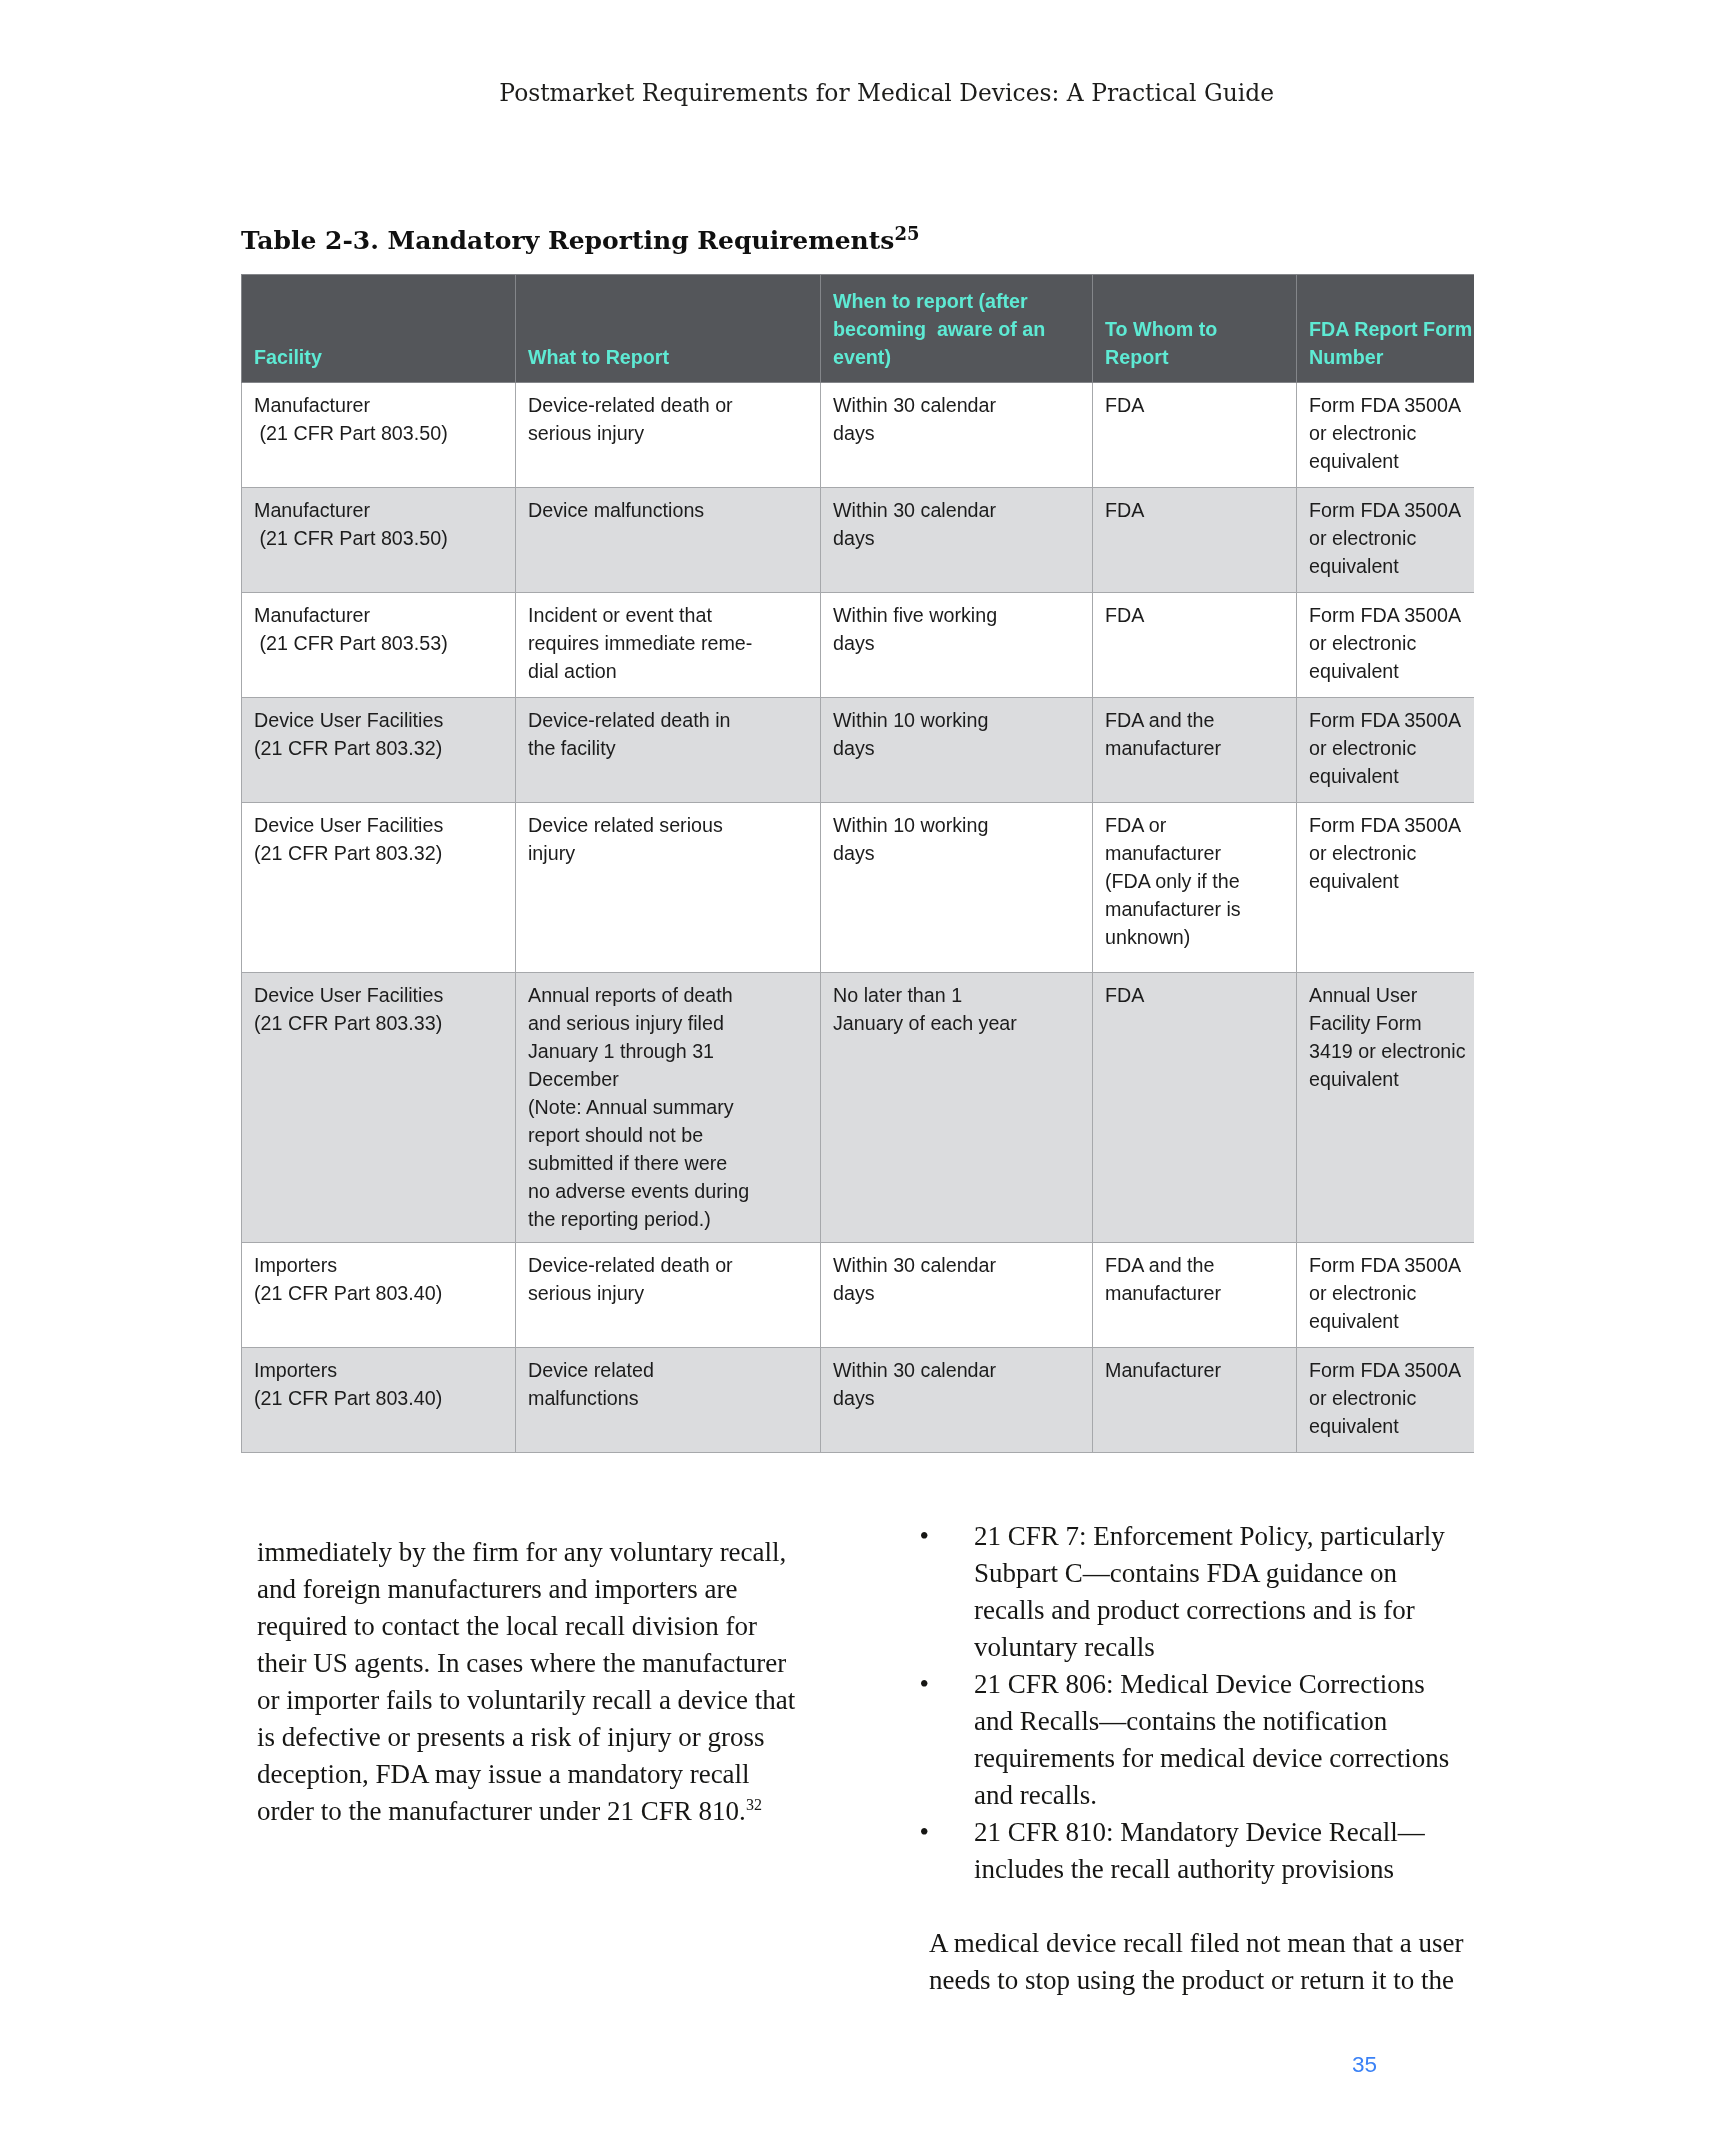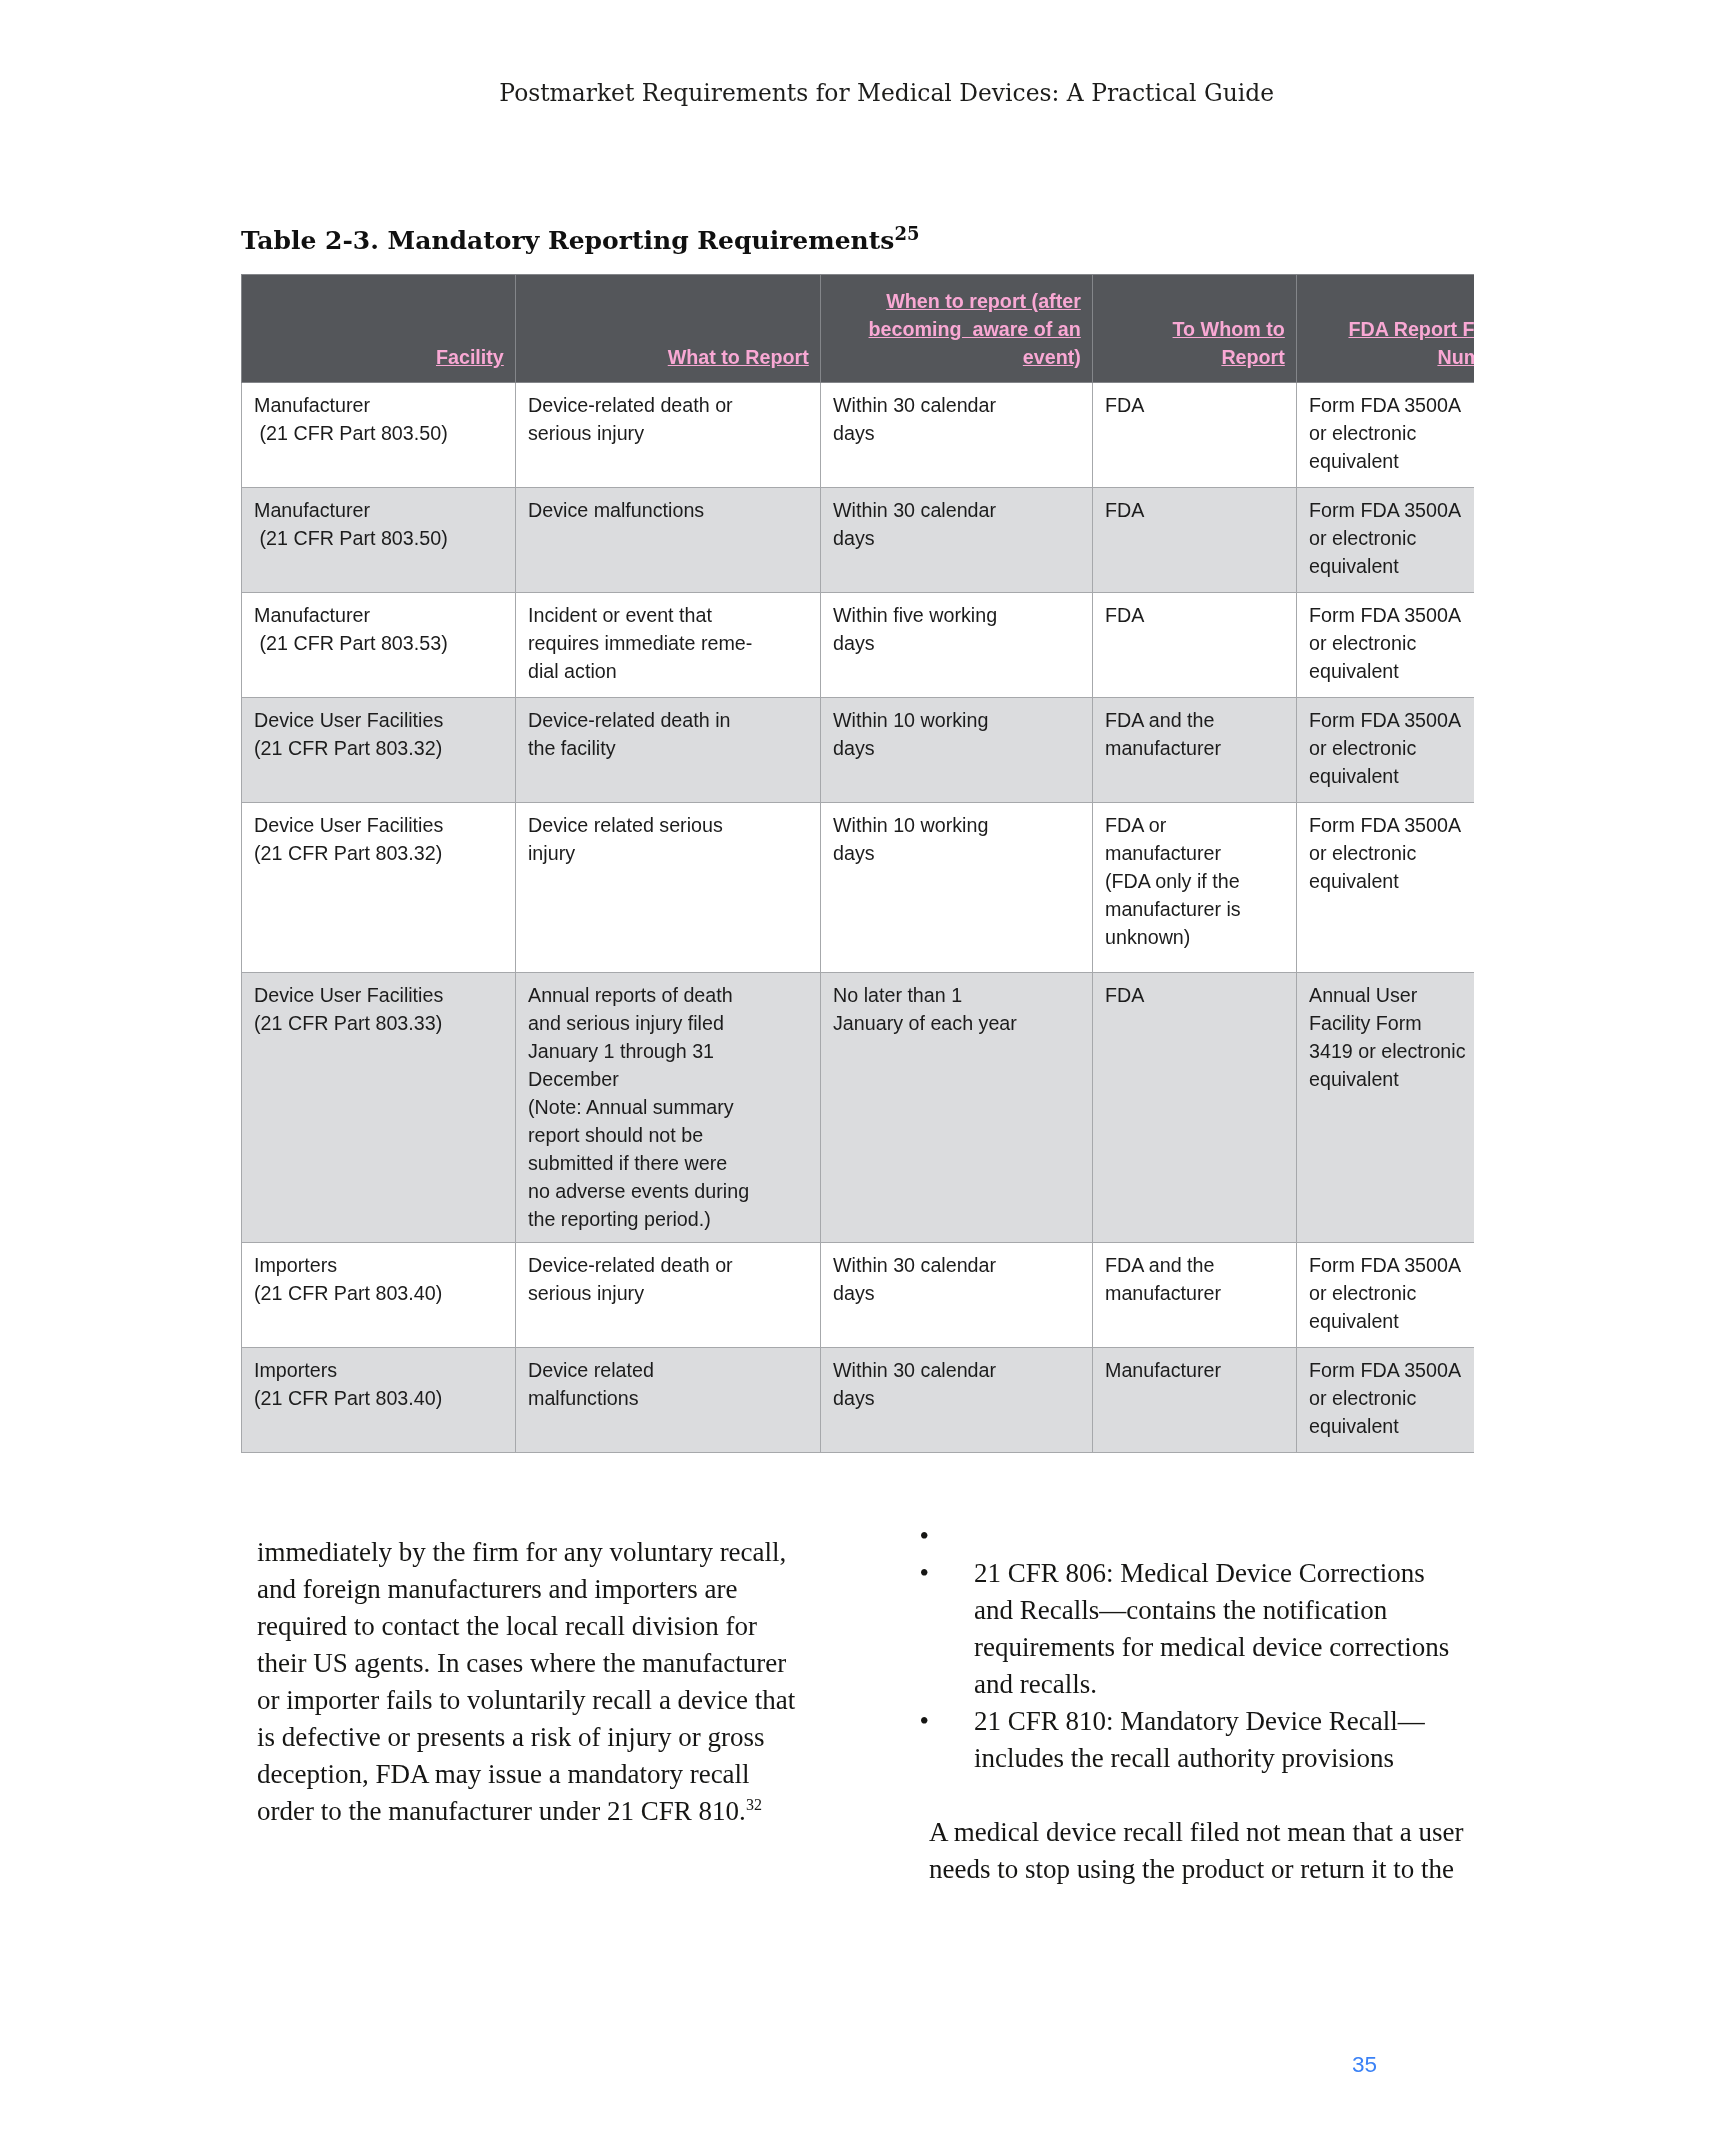--- a/index.html
+++ b/index.html
@@ -18,23 +18,23 @@
     white-space:nowrap;
   }
   .table-title sup { font-size:18px; font-weight:700; }
   table.report-table {
     position:absolute; top:274px; left:241px; width:1282px;
     border-collapse:collapse; table-layout:fixed;
     font-size:19.7px; line-height:28px; color:#1c1c1c;
     border:0.9px solid #9b9da0;
   }
   table.report-table th {
-    background:#54565a; color:#f9a8d4; font-weight:700; text-align:right;
+    background:#54565a; color:#5eead4; font-weight:700; text-align:left;
     vertical-align:bottom; padding:9.4px 11.2px 11.2px 12px;
-    border:0.9px solid #84868a; white-space:pre-wrap;text-decoration:underline;
+    border:0.9px solid #84868a; white-space:pre-wrap;
   }
   table.report-table td {
     background:#ffffff; vertical-align:top; padding:8.4px 11.2px 8.4px 12px;
     border:0.9px solid #a6a8ab; white-space:pre-wrap;
   }
   tr.alt td { background:#dbdcde; }
   tr.rh   { height:105px; }
   tr.rh-t { height:170px; }
   tr.rh-x { height:265px; }
   tr.rhh  { height:108px; }
@@ -209,20 +209,24 @@
 or importer fails to voluntarily recall a device that
 is defective or presents a risk of injury or gross
 deception, FDA may issue a mandatory recall
 order to the manufacturer under 21 CFR 810.</span><sup class="fn">32</sup></p>
   </div>
 
   <div class="body-right">
     <ul class="cfr-list">
       <li>
         <span class="bullet-marker">•</span>
+        <span class="bullet-text">21 CFR 7: Enforcement Policy, particularly
+Subpart C—contains FDA guidance on
+recalls and product corrections and is for
+voluntary recalls</span>
       </li>
       <li>
         <span class="bullet-marker">•</span>
         <span class="bullet-text">21 CFR 806: Medical Device Corrections
 and Recalls—contains the notification
 requirements for medical device corrections
 and recalls.</span>
       </li>
       <li>
         <span class="bullet-marker">•</span>

